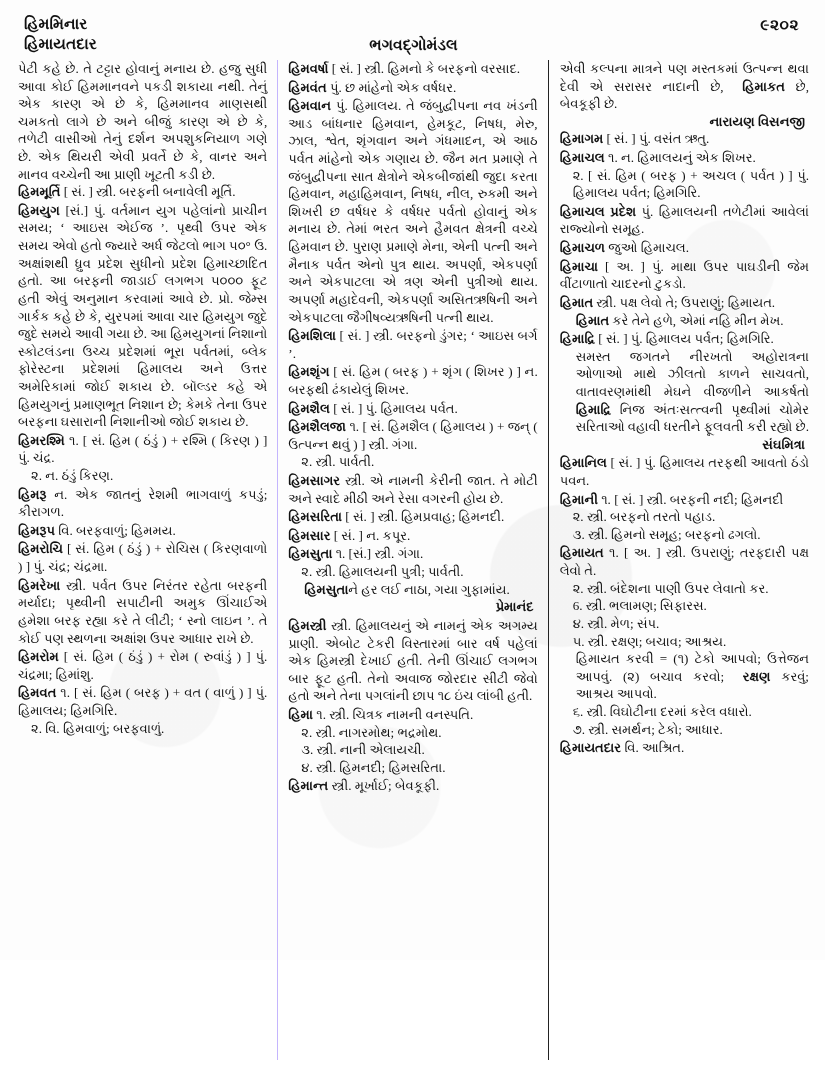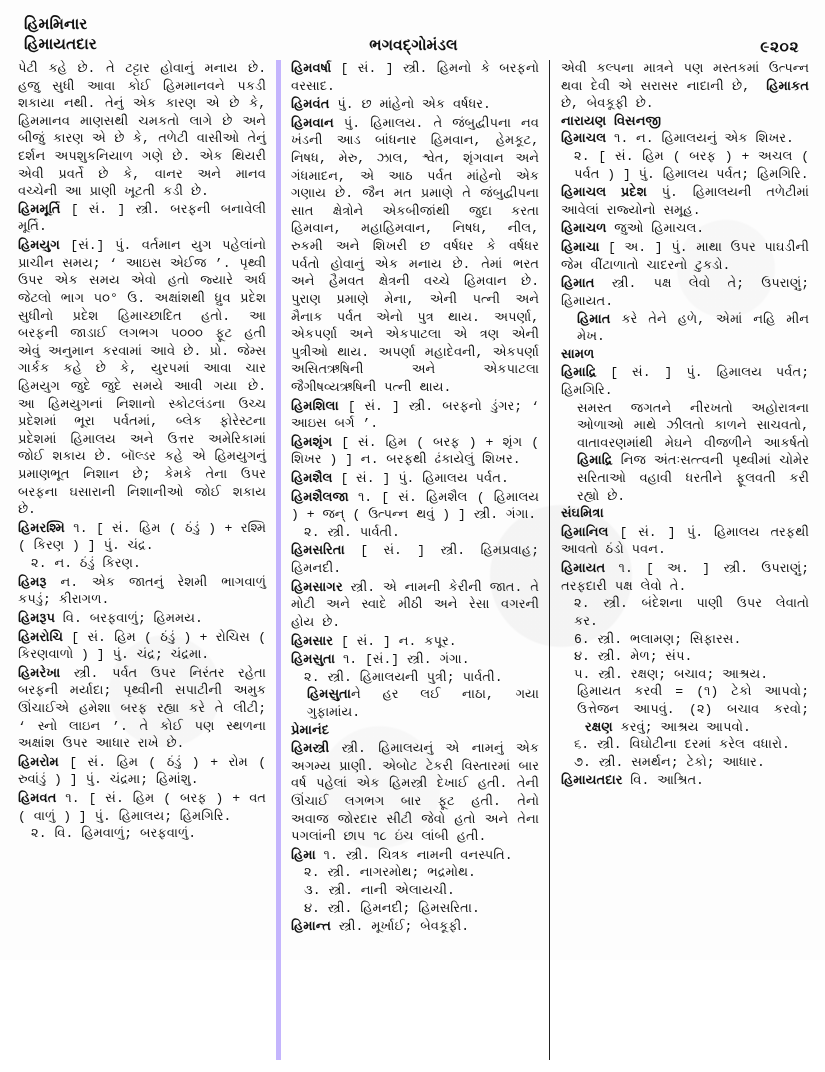--- a/index.html
+++ b/index.html
@@ -28,44 +28,43 @@
       radial-gradient(circle at 88% 28%, rgba(0,0,0,0.022) 0 48px, rgba(0,0,0,0) 50px);
   }
   .running-head{
     position:relative;
     height:46px;
     font-weight:bold;
     font-size:15.5px;
   }
   .rh-left{position:absolute;left:6px;top:0;line-height:1.32;}
   .rh-center{position:absolute;left:0;right:0;top:2px;text-align:center;margin-top:20px;}
-  .rh-right{position:absolute;right:10px;top:2px;letter-spacing:.5px;margin-top:22px;}
+  .rh-right{position:absolute;right:10px;top:2px;letter-spacing:.5px;}
 
   .columns{
     display:flex;
     height:1000px;
-    font-family:Liberation Mono, monospace;
   }
   .col{
     width:268px;
     font-size:13.1px;
     line-height:1.345;
     text-align:justify;
     position:relative;
   }
   .col-1{padding-right:10px;}
-  .col-2{padding:0 10px;border-left:5px solid #c4b5fd;}
+  .col-2{padding:0 10px;border-left:1px solid #c4b5fd;}
   .col-3{padding-left:11px;border-left:1px solid #222;}
 
   .entry{margin-bottom:1px;}
   .hw{font-weight:bold;}
   .sense{padding-left:13px;display:block;}
   .quote{padding-left:16px;display:block;}
   .quote .q-bold{font-weight:bold;}
-  .attrib{display:block;font-weight:bold;padding-right:4px;}
+  .attrib{display:block;text-align:right;font-weight:bold;padding-right:4px;}
   .para{display:block;text-indent:0;}
   .b{font-weight:bold;margin-left:8px;}
 </style>
 </head>
 <body>
 
 <div class="page">
   <div class="scan-noise"></div>
 
   <div class="running-head">
@@ -164,27 +163,27 @@
         <span>[ સં. ] પું. હિમાલય પર્વત.</span>
       </div>
 
       <div class="entry">
         <span class="hw">હિમશૈલજા</span>
         <span>૧. [ સં. હિમશૈલ ( હિમાલય ) + જન્ ( ઉત્પન્ન થવું ) ] સ્ત્રી. ગંગા.</span>
         <span class="sense">૨. સ્ત્રી. પાર્વતી.</span>
       </div>
 
       <div class="entry">
+        <span class="hw">હિમસાગર</span>
+        <span>સ્ત્રી. એ નામની કેરીની જાત. તે મોટી અને સ્વાદે મીઠી અને રેસા વગરની હોય છે.</span>
+      </div>
+
+      <div class="entry">
         <span class="hw">હિમસરિતા</span>
         <span>[ સં. ] સ્ત્રી. હિમપ્રવાહ; હિમનદી.</span>
-      </div>
-
-      <div class="entry">
-        <span class="hw">હિમસાગર</span>
-        <span>સ્ત્રી. એ નામની કેરીની જાત. તે મોટી અને સ્વાદે મીઠી અને રેસા વગરની હોય છે.</span>
       </div>
 
       <div class="entry">
         <span class="hw">હિમસાર</span>
         <span>[ સં. ] ન. કપૂર.</span>
       </div>
 
       <div class="entry">
         <span class="hw">હિમસુતા</span>
         <span>૧. [સં.] સ્ત્રી. ગંગા.</span>
@@ -209,20 +208,24 @@
       <div class="entry">
         <span class="hw">હિમાન્ત</span>
         <span>સ્ત્રી. મૂર્ખાઈ; બેવકૂફી.</span>
       </div>
     </div>
 
     <div class="col col-3">
       <span class="para"><span>એવી કલ્પના માત્રને પણ મસ્તકમાં ઉત્પન્ન થવા દેવી એ સરાસર નાદાની છે,</span> <span class="b">હિમાકત</span> <span>છે, બેવકૂફી છે.</span></span>
       <span class="attrib">નારાયણ વિસનજી</span>
 
+      <div class="entry">
+        <span class="hw">હિમાગમ</span>
+        <span>[ સં. ] પું. વસંત ઋતુ.</span>
+      </div>
 
       <div class="entry">
         <span class="hw">હિમાચલ</span>
         <span>૧. ન. હિમાલયનું એક શિખર.</span>
         <span class="sense">૨. [ સં. હિમ ( બરફ ) + અચલ ( પર્વત ) ] પું. હિમાલય પર્વત; હિમગિરિ.</span>
       </div>
 
       <div class="entry">
         <span class="hw">હિમાચલ પ્રદેશ</span>
         <span>પું. હિમાલયની તળેટીમાં આવેલાં રાજ્યોનો સમૂહ.</span>
@@ -235,37 +238,42 @@
 
       <div class="entry">
         <span class="hw">હિમાચા</span>
         <span>[ અ. ] પું. માથા ઉપર પાઘડીની જેમ વીંટાળાતો ચાદરનો ટુકડો.</span>
       </div>
 
       <div class="entry">
         <span class="hw">હિમાત</span>
         <span>સ્ત્રી. પક્ષ લેવો તે; ઉપરાણું; હિમાયત.</span>
         <span class="quote"><span class="q-bold">હિમાત</span> <span>કરે તેને હળે, એમાં નહિ મીન મેખ.</span></span>
-        <span class="attrib">સામળ</span>
       </div>
 
 
       <div class="entry">
         <span class="hw">હિમાદ્રિ</span>
         <span>[ સં. ] પું. હિમાલય પર્વત; હિમગિરિ.</span>
         <span class="quote"><span>સમસ્ત જગતને નીરખતો અહોરાત્રના ઓળાઓ માથે ઝીલતો કાળને સાચવતો, વાતાવરણમાંથી મેઘને વીજળીને આકર્ષતો</span> <span class="q-bold">હિમાદ્રિ</span> <span>નિજ અંતઃસત્ત્વની પૃથ્વીમાં ચોમેર સરિતાઓ વહાવી ધરતીને ફૂલવતી કરી રહ્યો છે.</span></span>
         <span class="attrib">સંઘમિત્રા</span>
       </div>
 
 
       <div class="entry">
         <span class="hw">હિમાનિલ</span>
         <span>[ સં. ] પું. હિમાલય તરફથી આવતો ઠંડો પવન.</span>
       </div>
 
+      <div class="entry">
+        <span class="hw">હિમાની</span>
+        <span>૧. [ સં. ] સ્ત્રી. બરફની નદી; હિમનદી</span>
+        <span class="sense">૨. સ્ત્રી. બરફનો તરતો પહાડ.</span>
+        <span class="sense">૩. સ્ત્રી. હિમનો સમૂહ; બરફનો ઢગલો.</span>
+      </div>
 
       <div class="entry">
         <span class="hw">હિમાયત</span>
         <span>૧. [ અ. ] સ્ત્રી. ઉપરાણું; તરફદારી પક્ષ લેવો તે.</span>
         <span class="sense">૨. સ્ત્રી. બંદેશના પાણી ઉપર લેવાતો કર.</span>
         <span class="sense">6. સ્ત્રી. ભલામણ; સિફારસ.</span>
         <span class="sense">૪. સ્ત્રી. મેળ; સંપ.</span>
         <span class="sense">૫. સ્ત્રી. રક્ષણ; બચાવ; આશ્રય.</span>
         <span class="quote"><span>હિમાયત</span> <span>કરવી = (૧) ટેકો આપવો; ઉત્તેજન આપવું. (૨) બચાવ કરવો;</span> <span class="b">રક્ષણ</span> <span>કરવું; આશ્રય આપવો.</span></span>
         <span class="sense">૬. સ્ત્રી. વિઘોટીના દરમાં કરેલ વધારો.</span>

